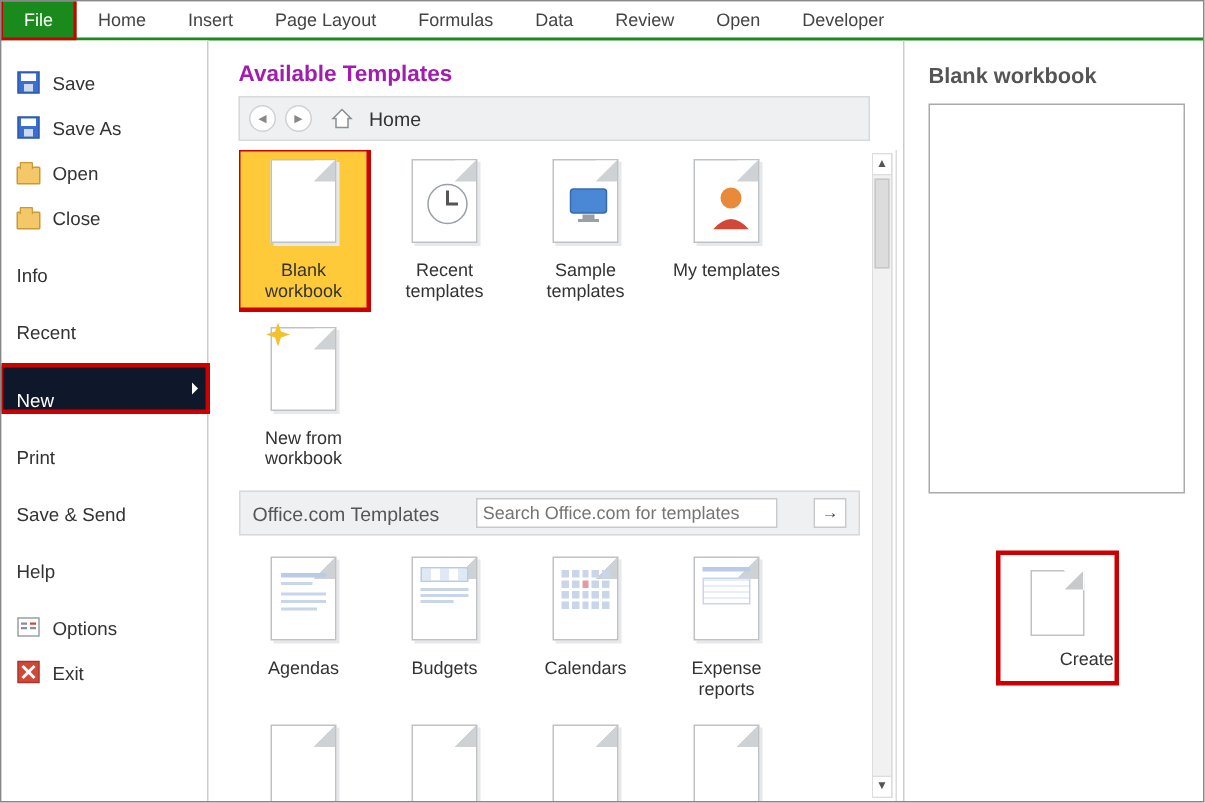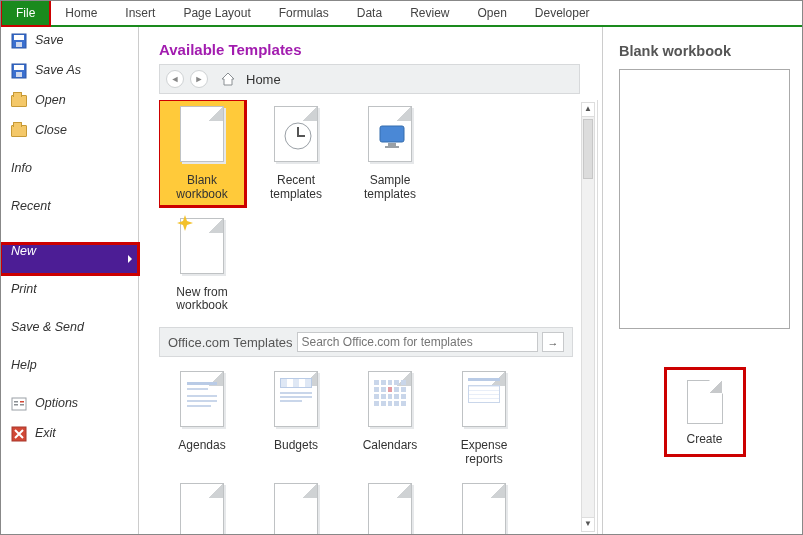--- a/index.html
+++ b/index.html
@@ -6,56 +6,56 @@
   body { width: 803px; height: 535px; overflow: hidden; background: #fff; border: 1px solid #888; position: relative; }
 
   
   .ribbon { height: 26px; border-bottom: 2px solid #1a8a1d; display: flex; background: #fff; }
   .ribbon .tab { padding: 0 14px; font-size: 12px; color: #444; display: flex; align-items: center; cursor: pointer; }
   .ribbon .tab.file { background: #1a8a1d; color: #fff; font-weight: 400; border: 2px solid #c00; margin: -2px 0 -2px -1px; }
 
   
   .stage { display: flex; height: calc(100% - 26px); }
   .sidebar { width: 138px; background: #fff; border-right: 1px solid #ccc; padding-top: 6px; }
-  .side-item { display: flex; align-items: flex-start; height: 30px; padding: 0 10px; font-size: 12.5px; color: #333; cursor: pointer; gap: 8px; font-style: italic; }
+  .side-item { display: flex; align-items: flex-end; height: 30px; padding: 0 10px; font-size: 12.5px; color: #333; cursor: pointer; gap: 8px; }
   .side-item.sep { margin-top: 8px; }
-  .side-item.active { background: #4c1d95; color: #fff; position: relative; margin-top: 15px; }
+  .side-item.active { background: #0f172a; color: #fff; position: relative; margin-top: 15px; }
   .side-item.active::after { content: ""; position: absolute; right: 2px; top: 50%; margin-top: -4px; border: 4px solid transparent; border-left-color: #fff; }
   .hl-red { outline: 3px solid #c00; outline-offset: -1px; }
 
   .icon16 { width: 16px; height: 16px; display: inline-block; }
 
   .center { flex: 1; padding: 14px 4px 0 20px; display: flex; flex-direction: column; overflow: hidden; }
   .sec-title { font-size: 15px; font-weight: 600; color: #a21caf; margin-bottom: 6px; }
   .navbar { height: 30px; background: #eef0f1; border: 1px solid #d7d9db; display: flex; align-items: center; gap: 6px; padding: 0 6px; margin-bottom: 6px; margin-right: 18px; }
   .navbtn { width: 18px; height: 18px; border: 1px solid #cfd2d4; border-radius: 50%; background: #fff; display: flex; align-items: center; justify-content: center; font-size: 9px; color: #888; }
   .navbar .crumb { font-size: 13px; color: #333; margin-left: 4px; }
 
   .tpl-scroll { position: relative; flex: 1; overflow: hidden; border-right: 1px solid #dcdcdc; margin-right: 0; }
   .tpl-inner { overflow: auto; height: 100%; padding-right: 6px; }
   .tpl-row { display: flex; gap: 8px; flex-wrap: wrap; }
   .tile { width: 86px; padding: 4px 2px 4px 2px; text-align: center; font-size: 12px; color: #333; cursor: pointer; line-height: 1.15; }
   .tile .thumb { width: 64px; height: 64px; margin: 0 auto 4px auto; position: relative; }
   .tile.sel { background: #ffca3a; outline: 1px solid #e0a800; }
   .tile.sel.hl-red { outline: 3px solid #c00; }
 
-  .office-hdr { height: 30px; background: #eef0f1; border: 1px solid #d7d9db; display: flex; align-items: center; padding: 0 8px; margin: 10px 18px 8px 0; gap: 4px; }
+  .office-hdr { height: 30px; background: #eef0f1; border: 1px solid #d7d9db; display: flex; align-items: center; padding: 0 8px; margin: 10px 18px 8px 0; gap: 24px; }
   .office-hdr .lbl { font-size: 13px; color: #555; flex: 0 0 auto; }
   .office-hdr input { flex: 1; height: 20px; font-size: 12px; border: 1px solid #c7c9cb; padding: 0 4px; }
   .office-hdr .go { width: 22px; height: 20px; border: 1px solid #c7c9cb; background: #fff; display: flex; align-items: center; justify-content: center; font-size: 11px; color: #444; }
 
   .scrollbar { position: absolute; right: 2px; top: 2px; bottom: 2px; width: 14px; background: #f1f1f1; border: 1px solid #ddd; }
   .scrollbar .btn { height: 14px; background: #fff; border-bottom: 1px solid #ddd; font-size: 8px; text-align: center; line-height: 12px; color: #555; }
   .scrollbar .btn.bot { position: absolute; bottom: 0; left: 0; right: 0; border-top: 1px solid #ddd; border-bottom: none; }
   .scrollbar .thumb { position: absolute; left: 1px; right: 1px; top: 16px; height: 60px; background: #dcdcdc; border: 1px solid #c7c7c7; }
 
   .right { width: 200px; border-left: 1px solid #ccc; padding: 16px 12px 12px 16px; display: flex; flex-direction: column; }
   .right-title { font-size: 14.5px; font-weight: 600; color: #555; margin-bottom: 10px; }
   .preview { flex: 0 0 260px; border: 1px solid #aaa; background: #fff; margin-bottom: 40px; }
-  .create { align-self: center; width: 78px; padding: 10px 0 8px 0; border: 1px solid #fff; text-align: center; font-size: 12px; color: #333; cursor: pointer; }
+  .create { align-self: center; width: 78px; padding: 10px 0 8px 0; border: 1px solid #fff; text-align: right; font-size: 12px; color: #333; cursor: pointer; }
   .create .thumb { width: 36px; height: 44px; margin: 0 auto 8px auto; background: #fff; border: 1px solid #bfc2c4; position: relative; }
   .create .thumb::before { content: ""; position: absolute; top: -1px; right: -1px; border: 7px solid transparent; border-top-color: #fff; border-right-color: #fff; }
   .create .thumb::after { content: ""; position: absolute; top: 0; right: 0; width: 12px; height: 12px; background: linear-gradient(135deg,#fff 48%, #c7c9cb 50%); }
 
   
   .page { width: 44px; height: 56px; background: #fff; border: 1px solid #bfc2c4; margin: 2px auto 0 auto; position: relative; box-shadow: 2px 2px 0 #e6e8ea; }
   .page .fold { position: absolute; top: 0; right: 0; width: 14px; height: 14px; background: linear-gradient(135deg,#fff 48%,#cfd2d4 50%); }
   .decor { position: absolute; }
 
   
@@ -181,20 +181,32 @@
                   <div class="fold"></div>
               <svg class="decor" style="left:10px;top:18px" width="26" height="24" viewBox="0 0 26 24">
                     <rect x="1" y="1" width="24" height="16" rx="2" fill="#4a88d6" stroke="#356cad"></rect>
                     <rect x="9" y="18" width="8" height="3" fill="#9aa0a6"></rect>
                     <rect x="6" y="21" width="14" height="2" fill="#9aa0a6"></rect>
                   </svg>
             </div>
               </div>
             <span>Sample templates</span>
           </div>
+          <div class="tile">
+            <div class="thumb">
+                <div class="page">
+                  <div class="fold"></div>
+              <svg class="decor" style="left:10px;top:16px" width="28" height="30" viewBox="0 0 28 30">
+                    <circle cx="14" cy="9" r="7" fill="#e98a3a"></circle>
+                    <path d="M2 30 Q14 16 26 30 Z" fill="#d14836"></path>
+                  </svg>
+            </div>
+              </div>
+            <span>My templates</span>
+          </div>
         </div>
 
         <div class="tpl-row" style="margin-top:6px">
           <div class="tile">
             <div class="thumb">
                 <div class="page">
                   <div class="fold"></div>
               <svg class="decor" style="left:-4px;top:-4px" width="16" height="16" viewBox="0 0 16 16">
                     <path d="M8 0 L10 6 L16 8 L10 10 L8 16 L6 10 L0 8 L6 6 Z" fill="#f3c12b"></path>
                   </svg>

